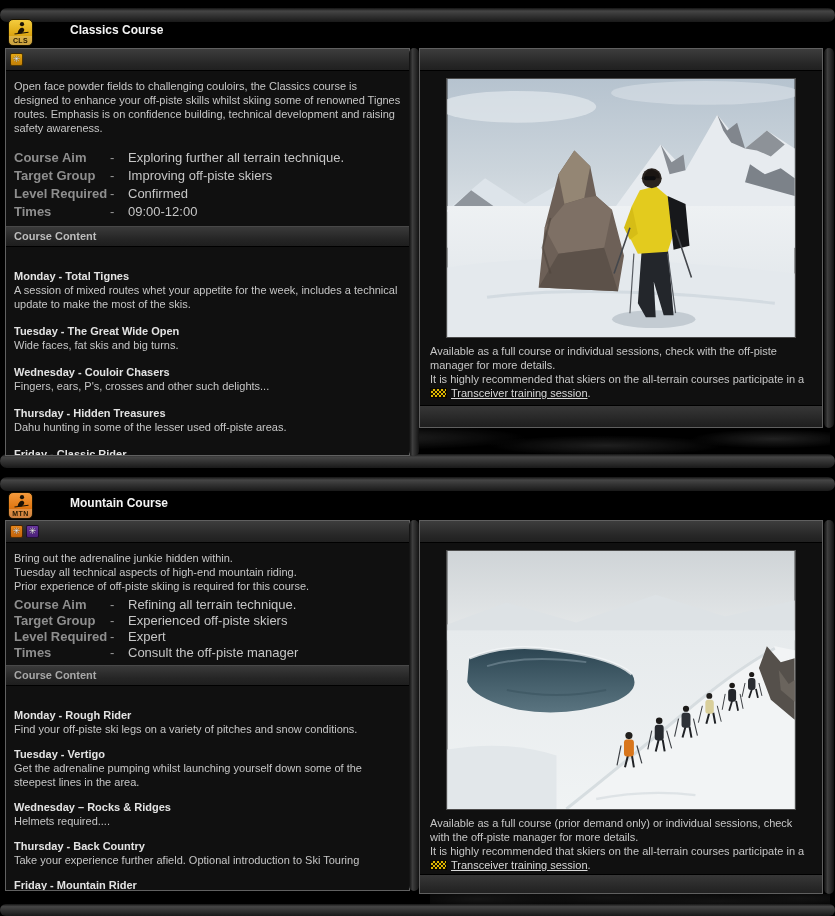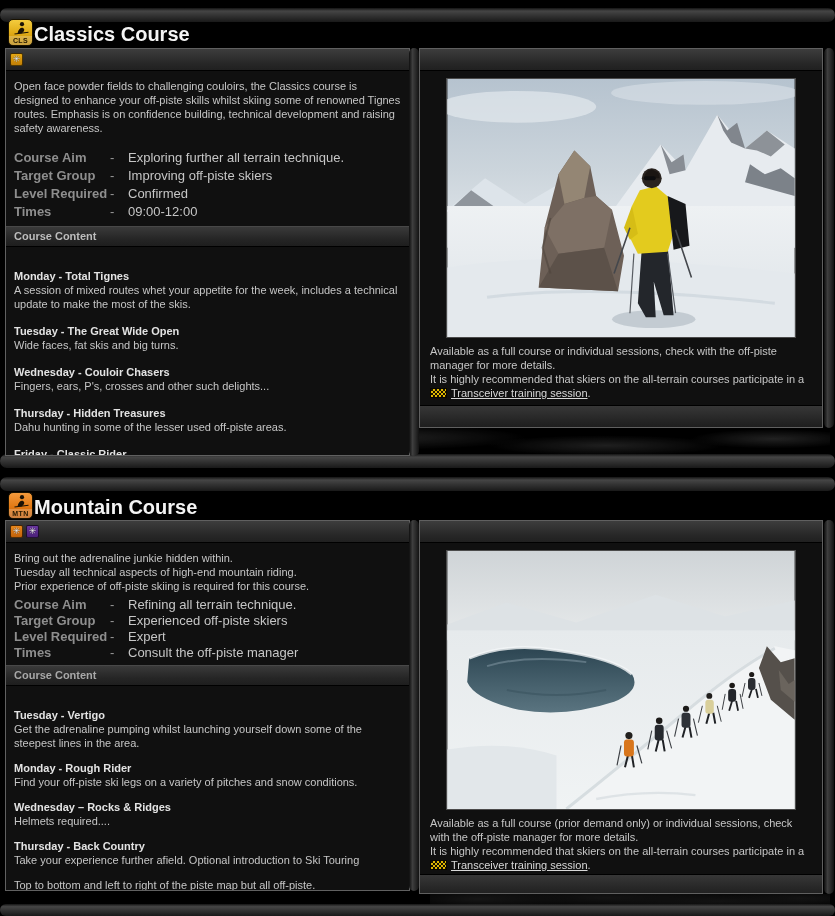--- a/index.html
+++ b/index.html
@@ -25,21 +25,21 @@
     opacity:.85; }
 
   
   .badge { position:absolute; width:25px; height:27px; border-radius:5px; overflow:hidden;
     display:flex; flex-direction:column; border:1px solid #1a1200; }
   .badge.gold   { background:linear-gradient(180deg,#f3cc3e 0%,#dfa914 55%,#b9840a 100%); }
   .badge.orange { background:linear-gradient(180deg,#f49a3c 0%,#e27914 55%,#bf5c08 100%); }
   .badge svg { display:block; margin:1px auto 0 auto; }
   .badge-code { font-size:7px; font-weight:bold; color:#241800; text-align:center;
     line-height:9px; letter-spacing:.4px; background:rgba(255,255,255,.22); }
-  .sec-title { position:absolute; margin:0; font-size:20px; font-weight:bold; color:#f4f4f4; }
+  .sec-title { position:absolute; margin:0; font-size:12px; font-weight:bold; color:#f4f4f4;padding-left:36px; }
 
   
   .panel { position:absolute; background:#101010; border:1px solid #606060;
     display:flex; flex-direction:column; overflow:hidden; }
   .mini-bar { flex:0 0 22px; height:22px;
     background:linear-gradient(180deg,#3d3d3d 0%,#282828 65%,#202020 100%);
     border-bottom:1px solid #000; display:flex; align-items:center; padding:0 4px; gap:3px; }
   .mini-bar.bottom { border-bottom:none; border-top:1px solid #000;
     background:linear-gradient(180deg,#373737 0%,#262626 65%,#1e1e1e 100%); }
   .sq-icon { width:13px; height:13px; border-radius:2px; border:1px solid rgba(0,0,0,.65);
@@ -259,36 +259,37 @@
     </div>
     <div class="spec-row">
       <span class="spec-label">Times</span>
       <span class="spec-dash">-</span>
       <span class="spec-value">Consult the off-piste manager</span>
     </div>
   </div>
   <div class="content-bar" style="color:#a8a8a8">Course Content</div>
   <div class="days">
     <div class="day">
+      <div class="day-title">Monday - Rough Rider</div>
+      <div class="day-text">Find your off-piste ski legs on a variety of pitches and snow conditions.</div>
+    </div>
+    <div class="day">
       <div class="day-title">Tuesday - Vertigo</div>
       <div class="day-text">Get the adrenaline pumping whilst launching yourself down some of the steepest lines in the area.</div>
     </div>
     <div class="day">
-      <div class="day-title">Monday - Rough Rider</div>
-      <div class="day-text">Find your off-piste ski legs on a variety of pitches and snow conditions.</div>
-    </div>
-    <div class="day">
       <div class="day-title">Wednesday – Rocks &amp; Ridges</div>
       <div class="day-text">Helmets required....</div>
     </div>
     <div class="day">
       <div class="day-title">Thursday - Back Country</div>
       <div class="day-text">Take your experience further afield. Optional introduction to Ski Touring</div>
     </div>
     <div class="day">
+      <div class="day-title">Friday - Mountain Rider</div>
       <div class="day-text">Top to bottom and left to right of the piste map but all off-piste.</div>
     </div>
   </div>
 </div>
 
 <div class="vbar" style="left:409px; top:520px; height:371px"></div>
 
 <div class="panel" style="left:419px; top:520px; width:404px; height:374px">
   <div class="mini-bar"></div>
   <div class="photo-wrap">

